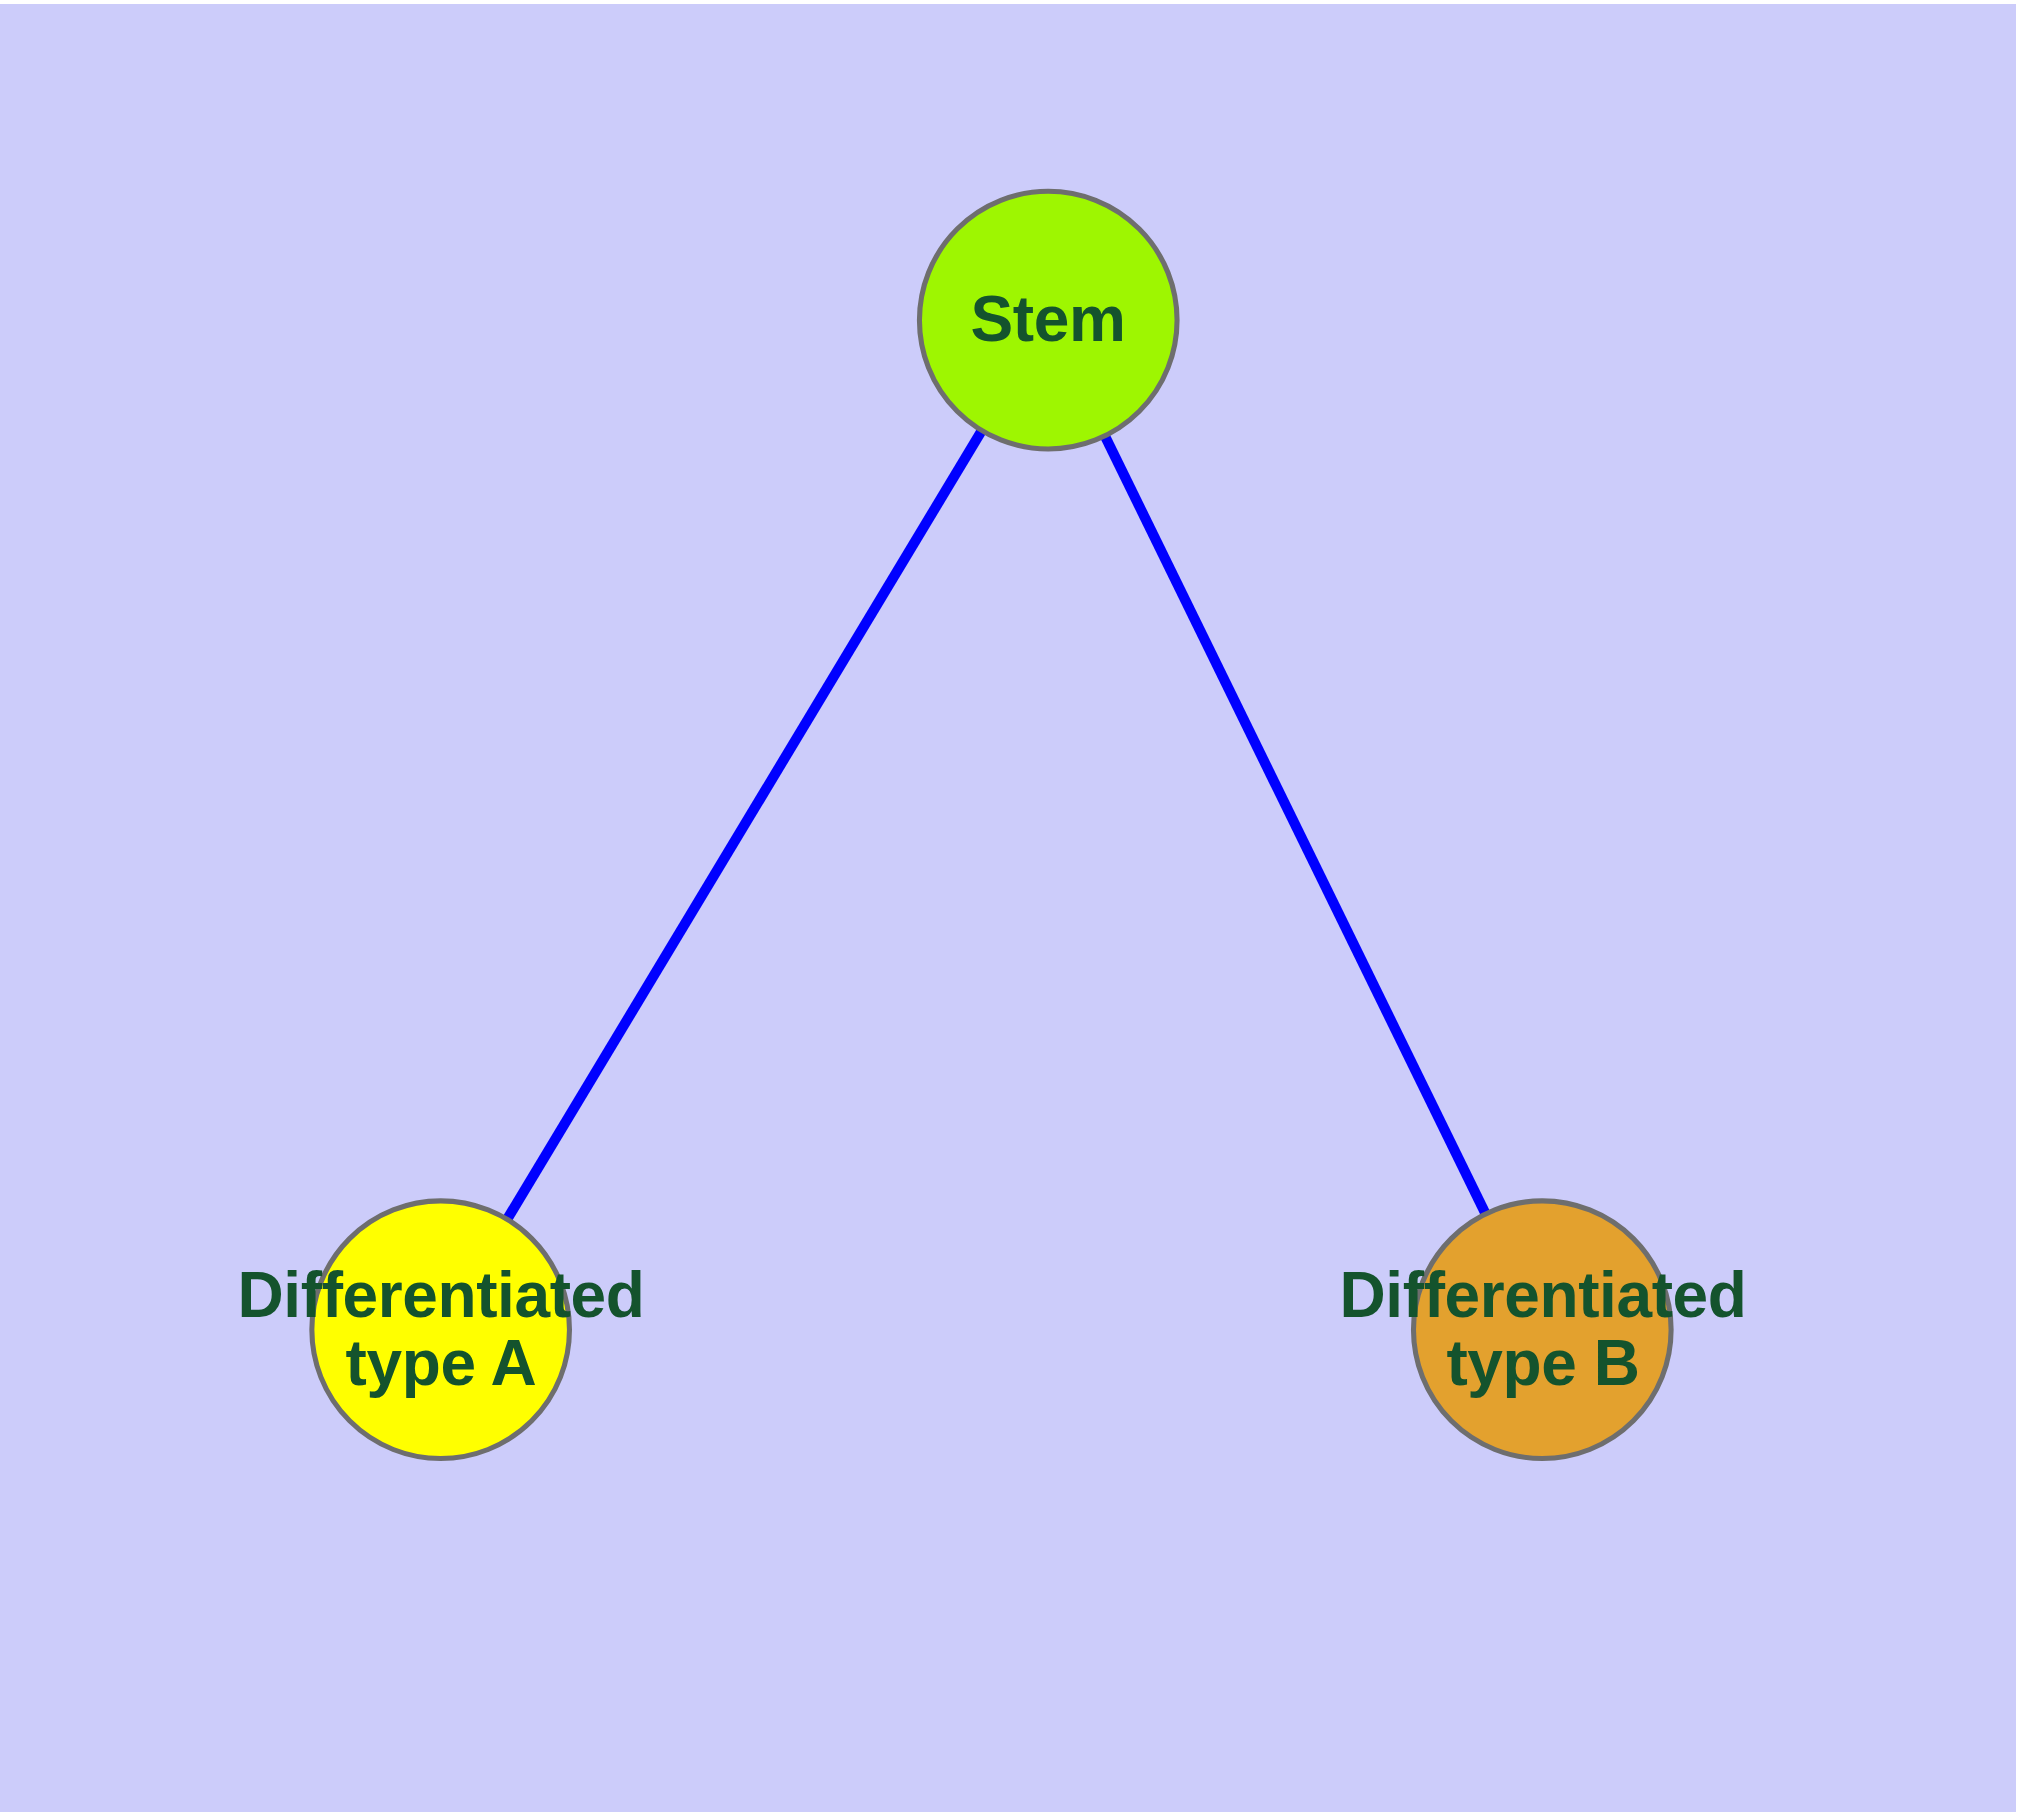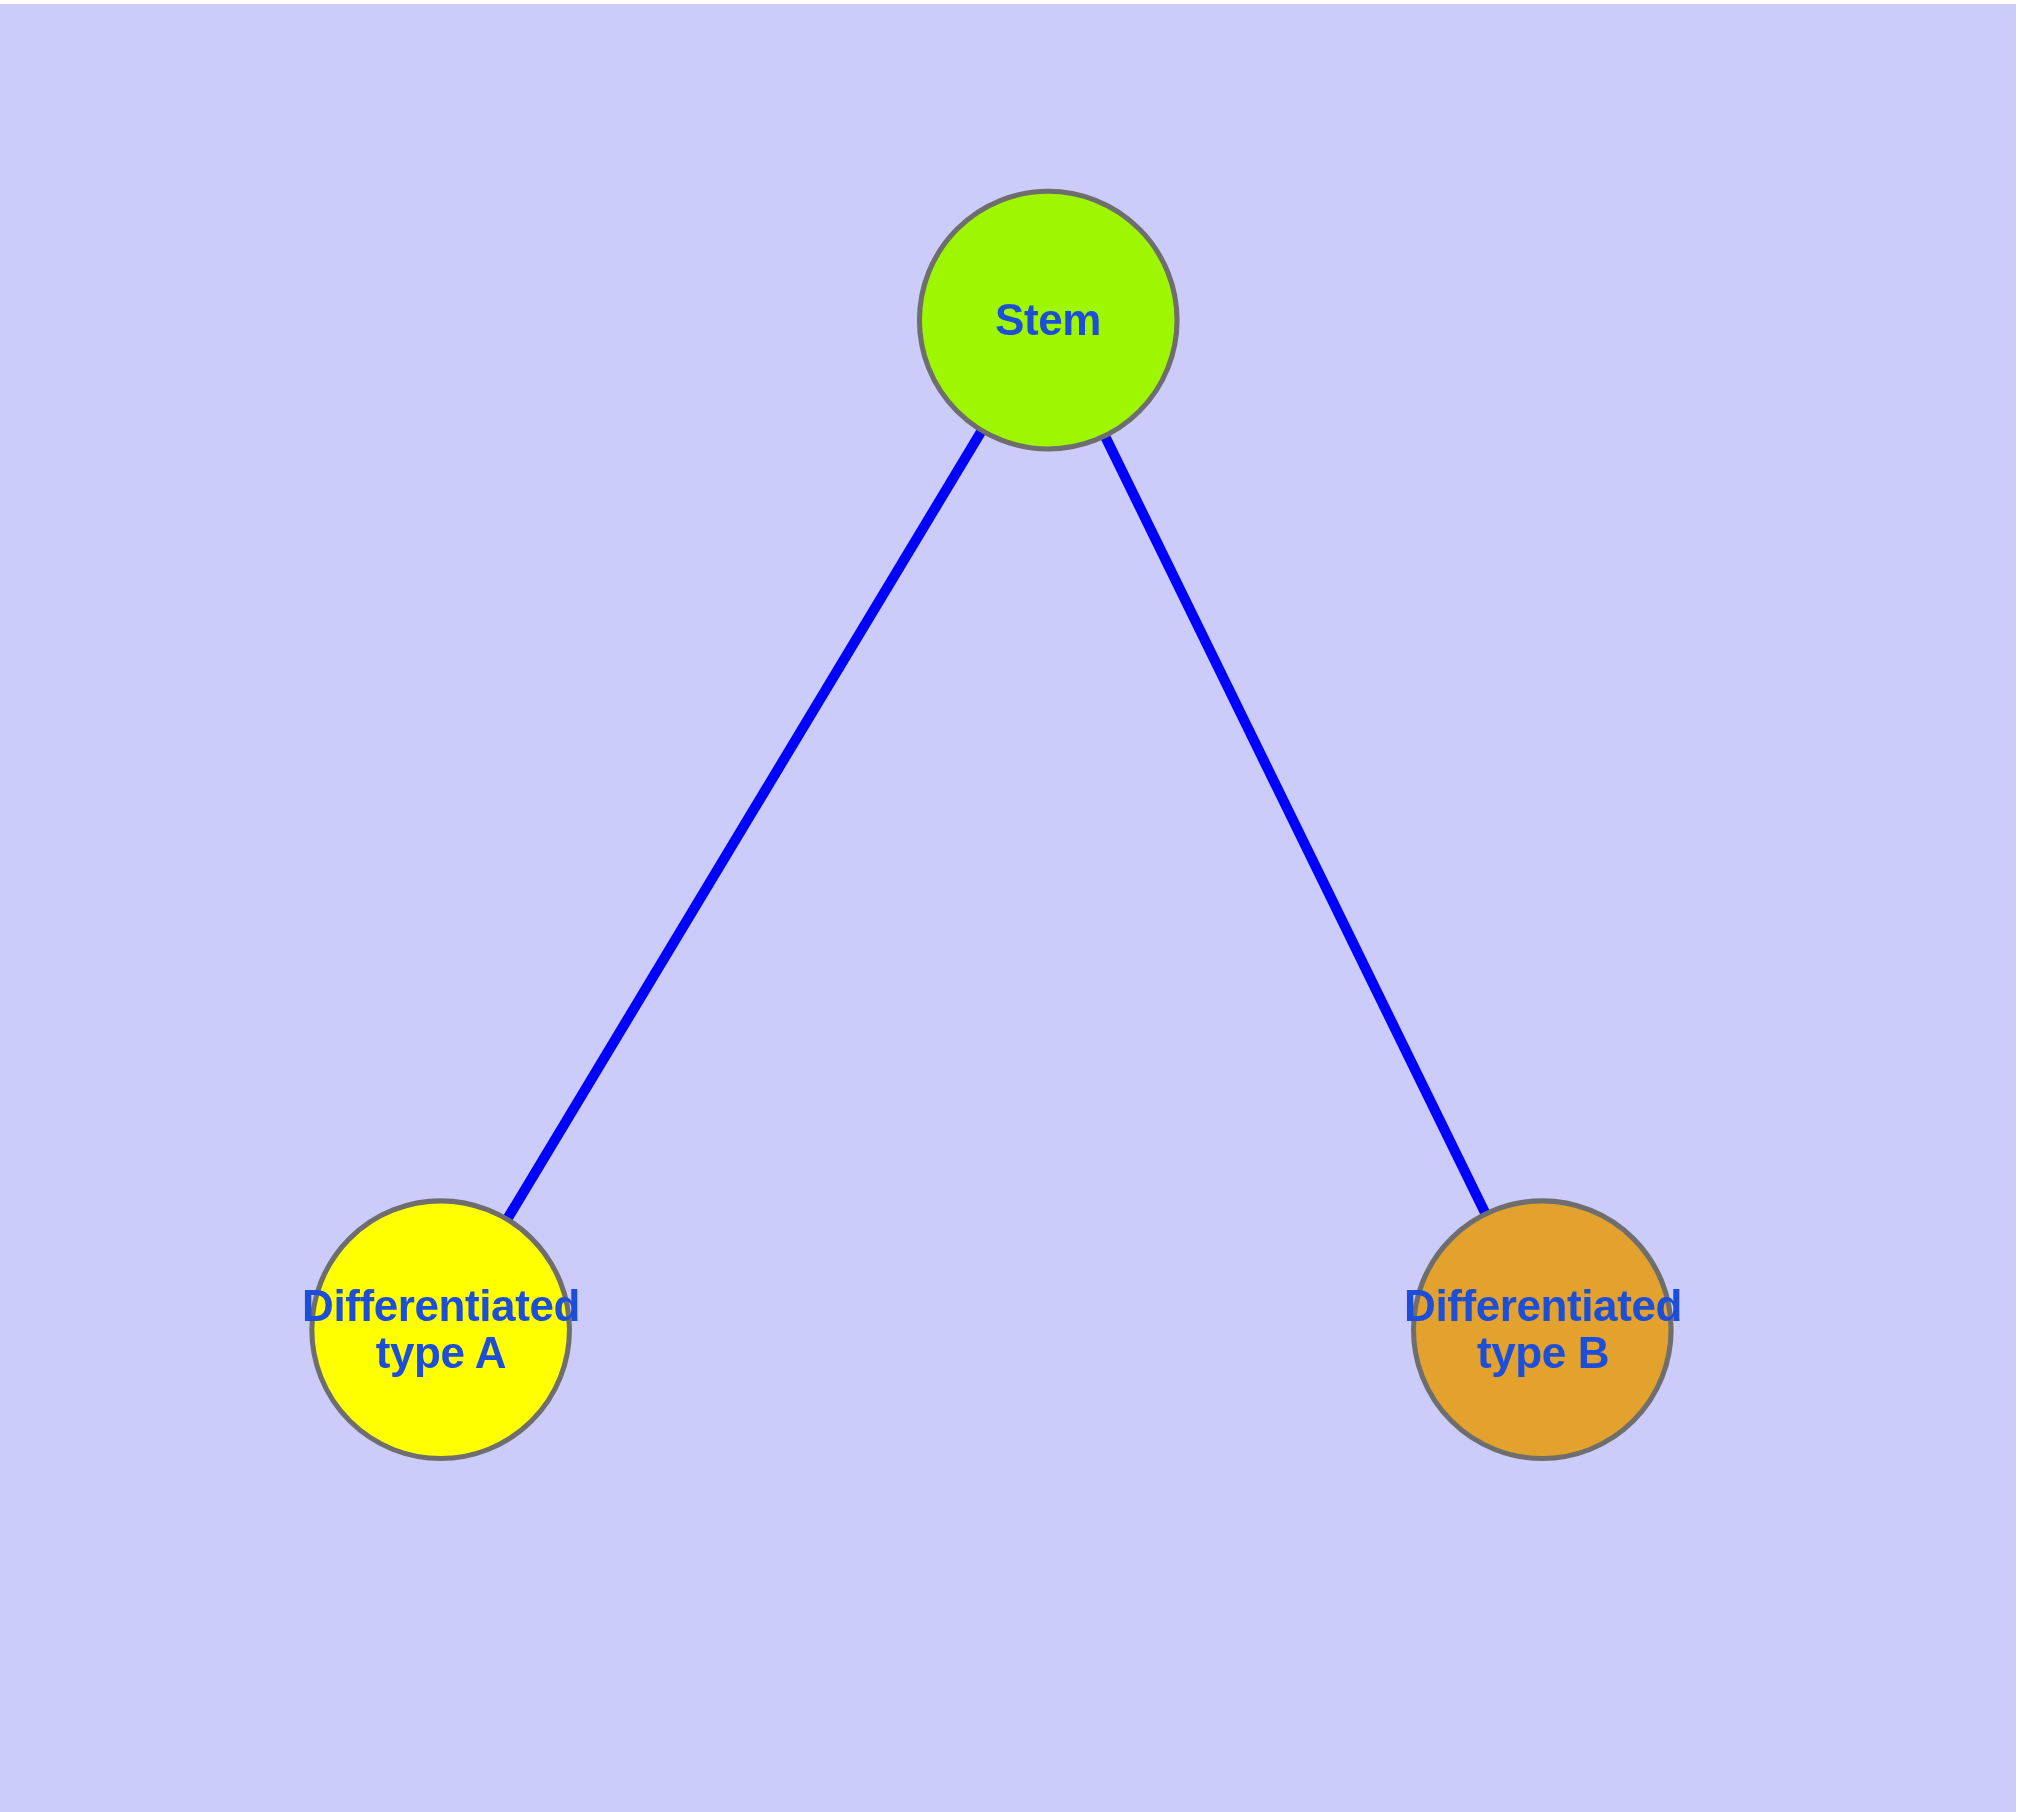--- a/index.html
+++ b/index.html
@@ -28,24 +28,24 @@
     position: absolute;
     left: 0;
     top: 0;
     width: 100%;
     height: 100%;
     display: block;
   }
   .node-label {
     position: absolute;
     text-align: center;
-    color: #1d4ed8;
+    color: #14532d;
     font-family: "Liberation Sans", sans-serif;
     font-weight: bold;
-    font-size: 44px;
+    font-size: 64px;
     line-height: 1.06;
     white-space: pre;
     letter-spacing: -0.4px;
     pointer-events: none;
     transform: translate(-50%, -50%);
   }
 </style>
 </head>
 <body>
 

